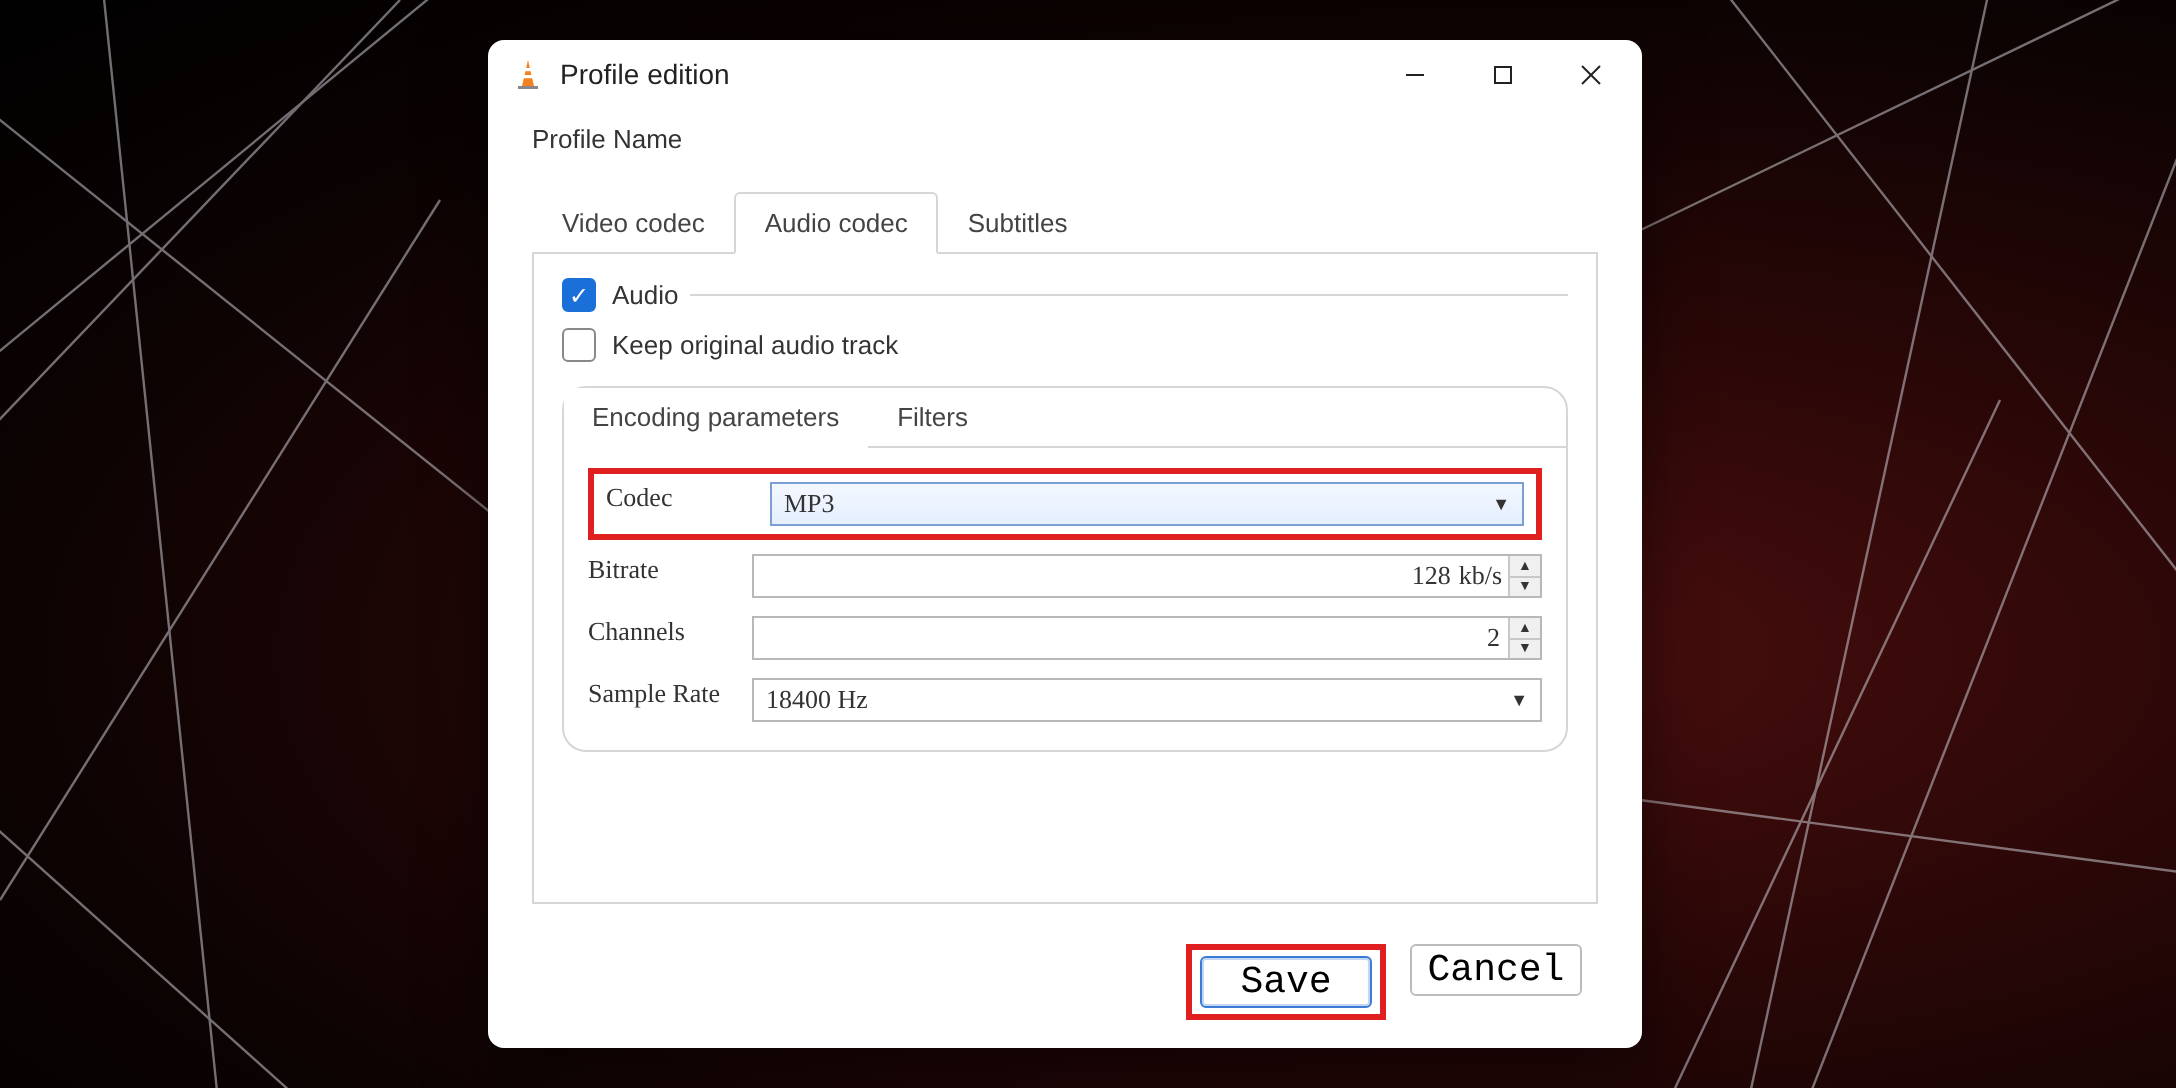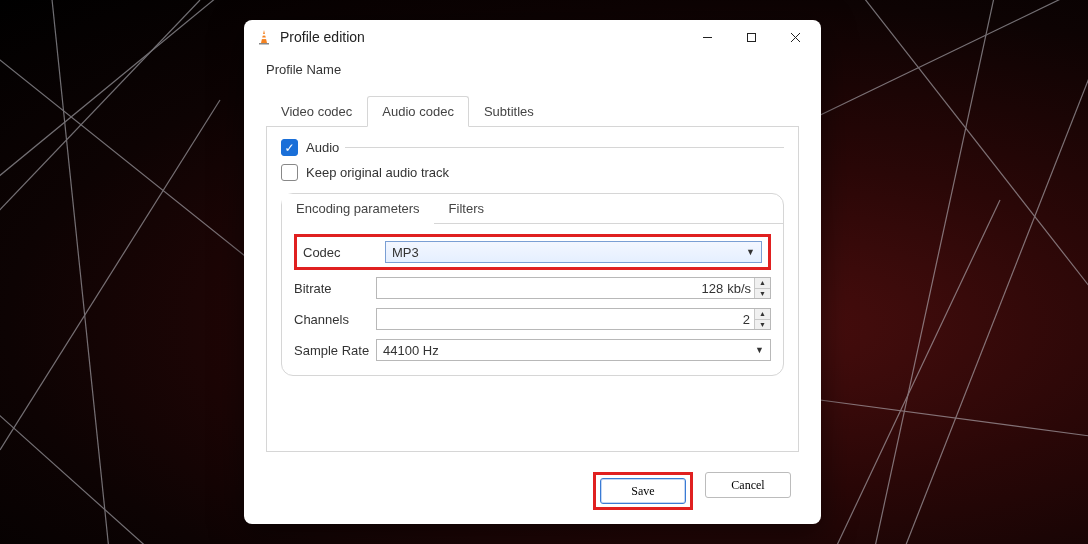--- a/index.html
+++ b/index.html
@@ -183,22 +183,23 @@
       right: 0;
       bottom: -1px;
       height: 1px;
       background: #fff;
     }
     .inner-tabpanel {
       padding: 10px 12px 14px 12px;
     }
     .param-row {
       display: flex;
-      align-items: center;
+      align-items: flex-start;
       margin-bottom: 9px;
+      font-family: Liberation Serif, serif;
     }
     .param-label {
       width: 82px;
       font-size: 13px;
     }
     .param-control {
       flex: 1;
     }
     .codec-row {
       border: 3px solid #e02020;
@@ -275,24 +276,24 @@
       justify-content: flex-end;
       gap: 12px;
       margin-top: 20px;
       padding-right: 8px;
     }
     .btn {
       min-width: 86px;
       height: 26px;
       border: 1px solid #bcbcbc;
       background: #fff;
-      font-size: 12px;
+      font-size: 19px;
       cursor: pointer;
       border-radius: 3px;
-      font-family: Liberation Serif, serif;
+      font-family: Liberation Mono, monospace;
     }
     .btn.primary {
       border: 1px solid #3a7bd5;
       box-shadow: inset 0 0 0 1px rgba(58,123,213,0.3);
     }
     .save-wrap {
       border: 3px solid #e02020;
       padding: 3px 4px;
     }
   </style>
@@ -412,21 +413,21 @@
                   <div class="spin-up">▲</div>
                   <div class="spin-down">▼</div>
                 </div>
               </div>
             </div>
           </div>
           <div class="param-row" style="margin-bottom:0">
             <div class="param-label">Sample Rate</div>
             <div class="param-control">
               <div class="dropdown-plain">
-                <span>44100 Hz</span>
+                <span>18400 Hz</span>
                 <span class="dd-arrow">▼</span>
               </div>
             </div>
           </div>
         </div>
       </div>
     </div>
 
     <div class="footer">
       <div class="save-wrap">

